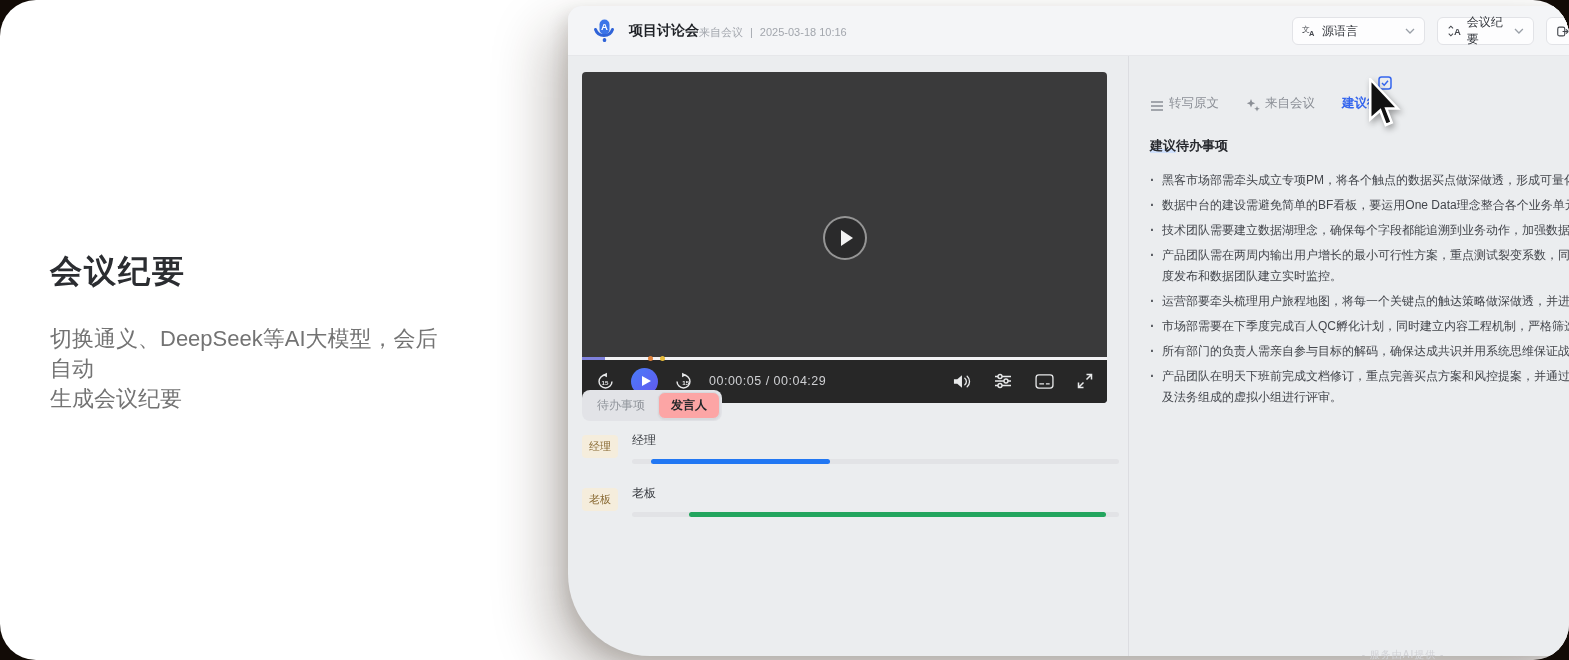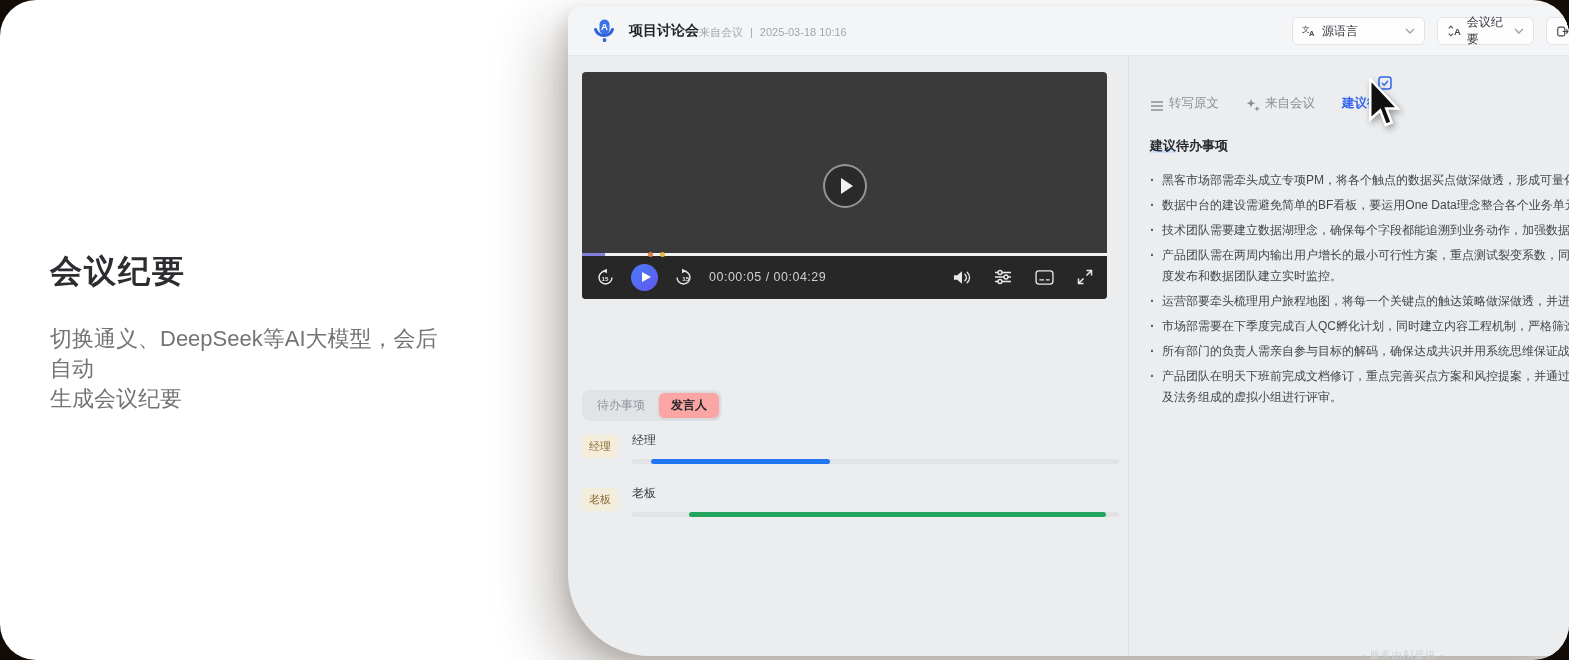--- a/index.html
+++ b/index.html
@@ -40,21 +40,21 @@
     height:28px; background:#fdfdfe; border:1px solid #e2e3e7; border-radius:6px;
     display:flex; align-items:center; padding:0 9px; font-size:12px; color:#33363c; cursor:pointer;
   }
   .hdr-btn .lbl { margin:0 0 0 6px; }
   .hdr-btn .chev { margin-left:16px; }
   .hdr-btn.lang { width:133px; }
   .hdr-btn.font { width:97px; }
   .hdr-btn.export { width:34px; justify-content:center; }
 
   
-  .video { position:absolute; left:14px; top:66px; width:525px; height:227px; background:#3a3a3b; border-radius:4px; }
+  .video { position:absolute; left:14px; top:66px; width:525px; height:331px; background:#3a3a3b; border-radius:4px; }
   .center-play {
     position:absolute; left:50%; top:50%; transform:translate(-50%,-50%);
     width:44px; height:44px; border-radius:50%;
     background:rgba(25,25,25,.45); border:2px solid rgba(255,255,255,.5);
     display:flex; align-items:center; justify-content:center; cursor:pointer;
   }
   .center-play .tri { width:0; height:0; border-left:12px solid #f2f2f2; border-top:8px solid transparent; border-bottom:8px solid transparent; margin-left:4px; }
   .controls {
     position:absolute; left:0; right:0; bottom:0; height:44px;
     background:#272727; border-radius:0 0 4px 4px;

